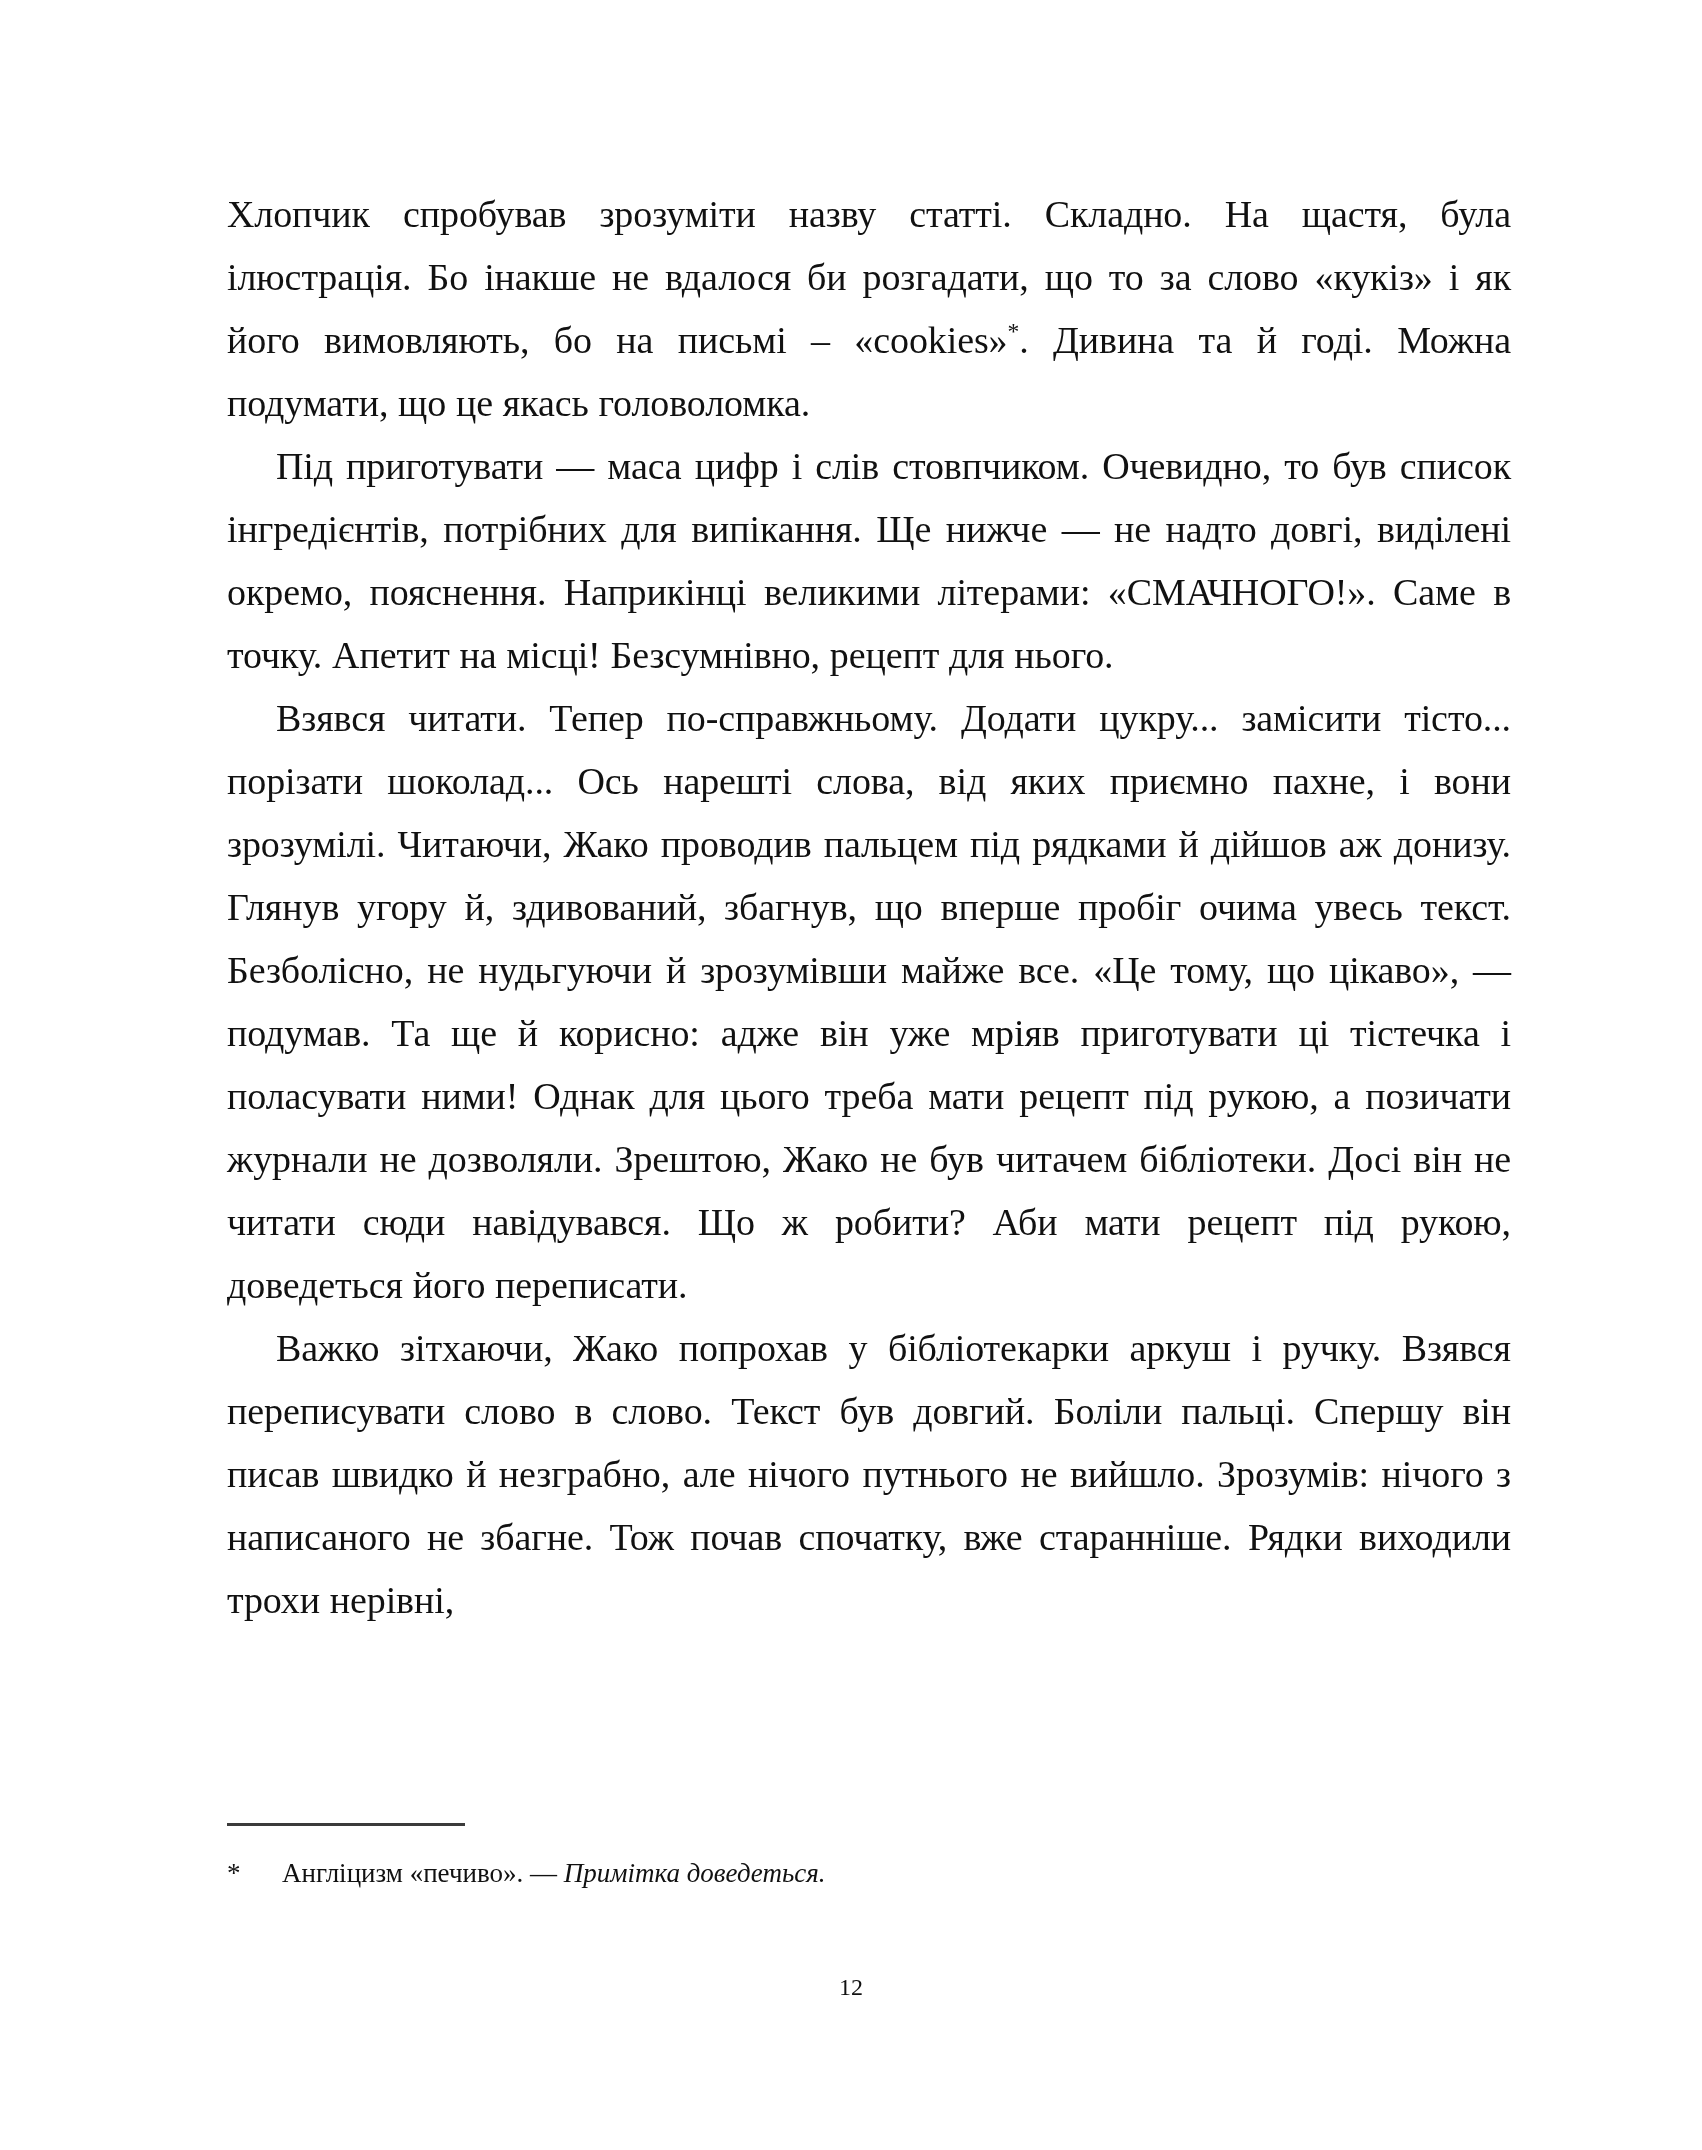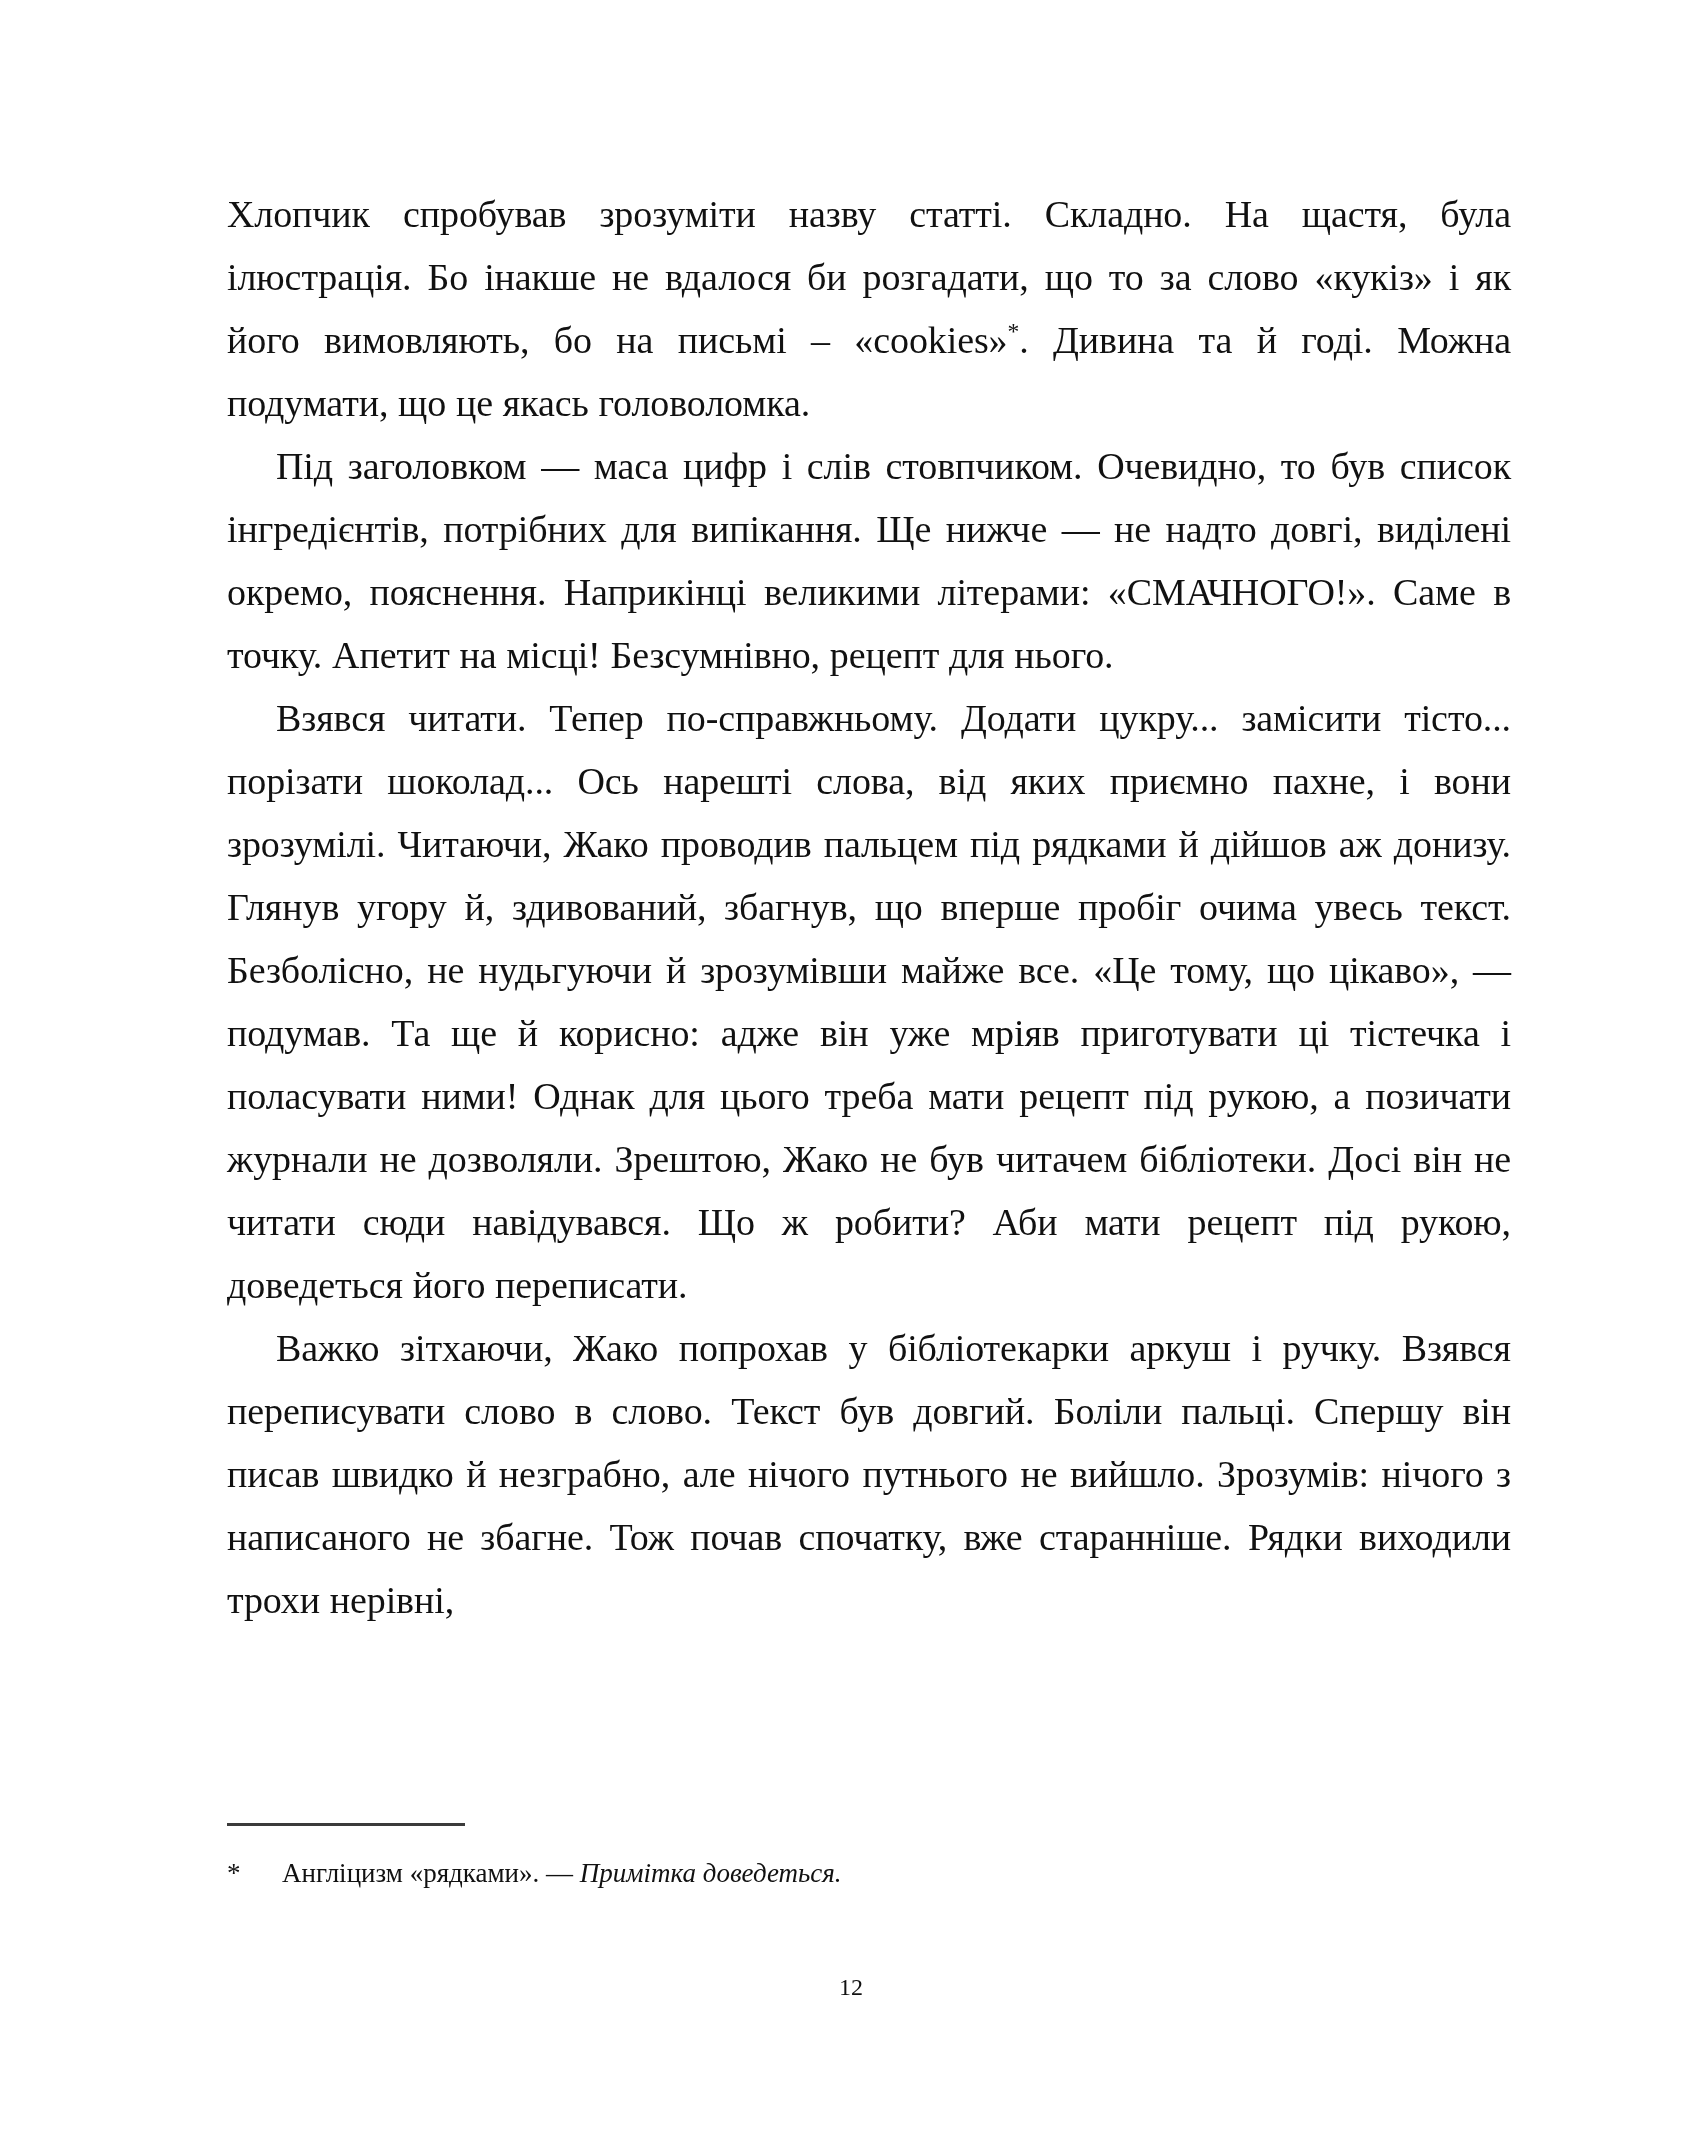--- a/index.html
+++ b/index.html
@@ -111,32 +111,32 @@
 </style>
 </head>
 <body>
 
 <div class="page">
 
   <div class="text-column">
 
     <p class="body-paragraph first-paragraph"><span>Хлопчик спробував зрозуміти назву статті. Складно. На щастя, була ілюстрація. Бо інакше не вдалося би розгадати, що то за слово «кукіз» і як його вимовляють, бо на письмі – «cookies»</span><span class="fn-marker">*</span><span>. Дивина та й годі. Можна подумати, що це якась головоломка.</span></p>
 
-    <p class="body-paragraph">Під заголовком — маса цифр і слів стовпчиком. Очевидно, то був список інгредієнтів, потрібних для випікання. Ще нижче — не надто довгі, виділені окремо, пояснення. Наприкінці великими літерами: «СМАЧНОГО!». Саме в точку. Апетит на місці! Безсумнівно, рецепт для нього.</p>
+    <p class="body-paragraph">Під приготувати — маса цифр і слів стовпчиком. Очевидно, то був список інгредієнтів, потрібних для випікання. Ще нижче — не надто довгі, виділені окремо, пояснення. Наприкінці великими літерами: «СМАЧНОГО!». Саме в точку. Апетит на місці! Безсумнівно, рецепт для нього.</p>
 
     <p class="body-paragraph">Взявся читати. Тепер по-справжньому. Додати цукру... замісити тісто... порізати шоколад... Ось нарешті слова, від яких приємно пахне, і вони зрозумілі. Читаючи, Жако проводив пальцем під рядками й дійшов аж донизу. Глянув угору й, здивований, збагнув, що вперше пробіг очима увесь текст. Безболісно, не нудьгуючи й зрозумівши майже все. «Це тому, що цікаво», — подумав. Та ще й корисно: адже він уже мріяв приготувати ці тістечка і поласувати ними! Однак для цього треба мати рецепт під рукою, а  позичати журнали не дозволяли. Зрештою, Жако не був читачем бібліотеки. Досі він не читати сюди навідувався. Що ж робити? Аби мати рецепт під рукою, доведеться його переписати.</p>
 
     <p class="body-paragraph">Важко зітхаючи, Жако попрохав у бібліотекарки аркуш і ручку. Взявся переписувати слово в слово. Текст був довгий. Боліли пальці. Спершу він писав швидко й незграбно, але нічого путнього не вийшло. Зрозумів: нічого з написаного не збагне. Тож почав спочатку, вже старанніше. Рядки виходили трохи нерівні,</p>
 
   </div>
 
   <div class="footnote-block">
     <div class="footnote-rule"></div>
     <p class="footnote-line">
       <span class="footnote-star">*</span>
-      <span class="footnote-text"><span>Англіцизм «рядками». — </span><span class="footnote-italic">Примітка доведеться.</span></span>
+      <span class="footnote-text"><span>Англіцизм «печиво». — </span><span class="footnote-italic">Примітка доведеться.</span></span>
     </p>
   </div>
 
   <div class="page-number">12</div>
 
 </div>
 
 
 </body></html>

